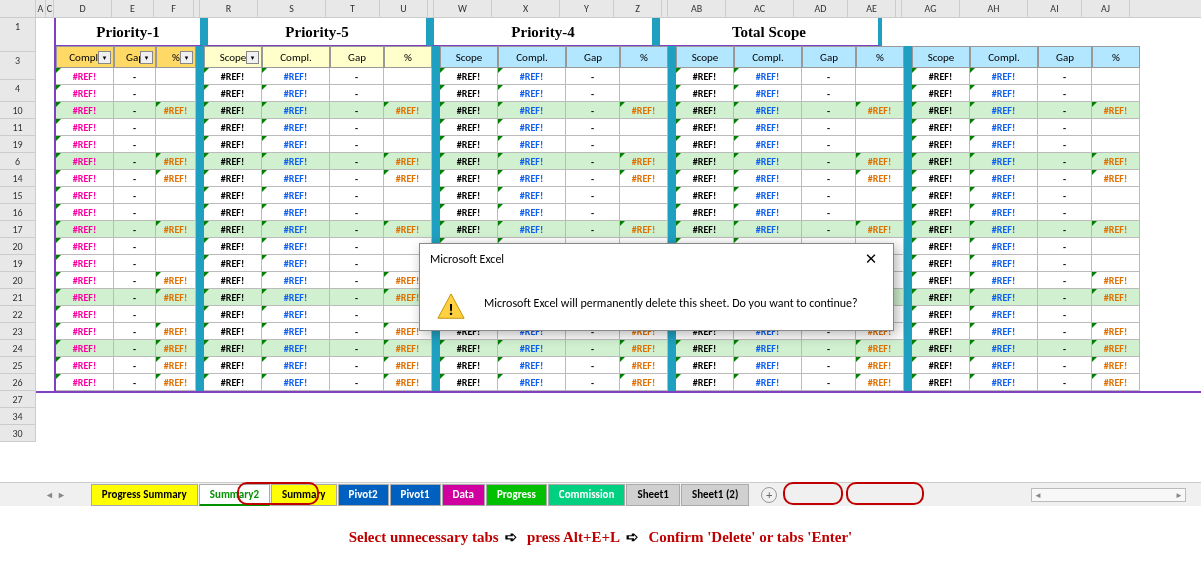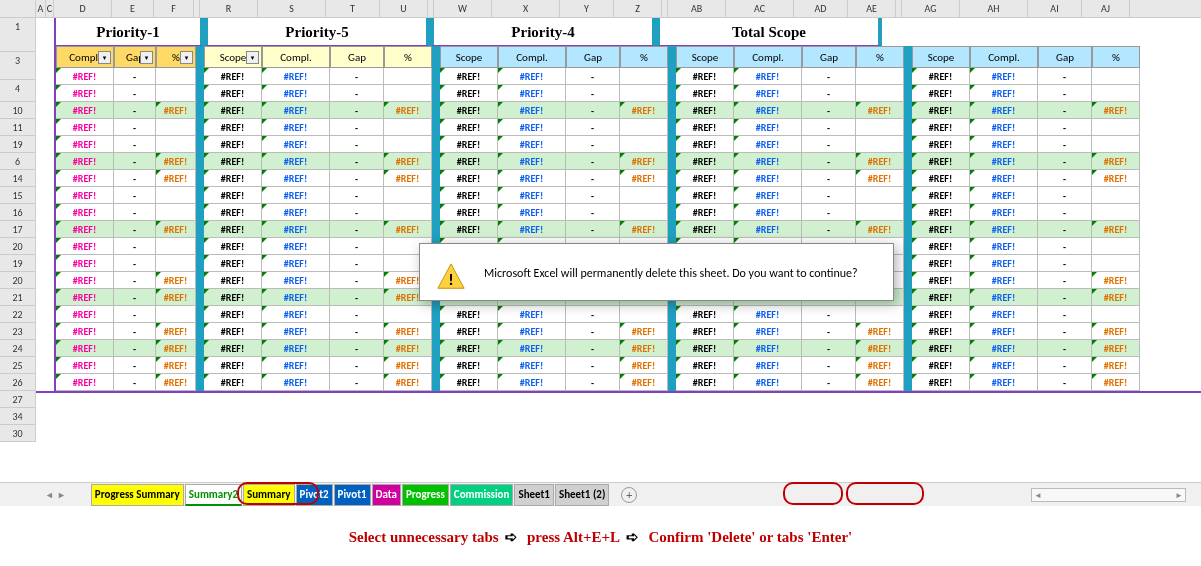--- a/index.html
+++ b/index.html
@@ -38,21 +38,21 @@
 .cell.orange { color: #e07000; }
 .cell.green-bg { background: #d0f0d0; }
 .cell .tri { position: absolute; left: 0; top: 0; width: 0; height: 0; border-left: 5px solid #008000; border-bottom: 5px solid transparent; }
 
 .blank { height: 8px; border-top: 2px solid #8040c0; }
 
 .tabbar { position: absolute; top: 482px; left: 0; right: 0; height: 24px; display: flex; align-items: center; background: #f0f0f0; border-top: 1px solid #ccc; padding-left: 45px; }
 .tabnav { display: flex; gap: 3px; margin-right: 25px; }
 .tabnav span { font-size: 9px; color: #888; cursor: pointer; }
 .tabs { display: flex; gap: 1px; }
-.tab { padding: 3px 3px; font-size: 11px; font-weight: bold; border: 1px solid #aaa; background: #fff; cursor: pointer; }
+.tab { padding: 3px 10px; font-size: 11px; font-weight: bold; border: 1px solid #aaa; background: #fff; cursor: pointer; }
 .tab.yellow { background: #ffff00; color: #000; }
 .tab.green { background: #00c000; color: #fff; }
 .tab.blue { background: #0060c0; color: #fff; }
 .tab.magenta { background: #d000a0; color: #fff; }
 .tab.teal { background: #00d080; color: #fff; }
 .tab.grey { background: #d0d0d0; color: #000; }
 .tab.sel-green { background: #fff; color: #009000; border-bottom: 2px solid #009000; }
 .ring { position: absolute; border: 2px solid #c00000; border-radius: 10px; pointer-events: none; }
 .newtab { margin-left: 12px; width: 16px; height: 16px; border: 1px solid #999; border-radius: 50%; text-align: center; font-size: 12px; line-height: 14px; color: #666; cursor: pointer; }
 .hscroll { position: absolute; right: 15px; width: 155px; height: 14px; border: 1px solid #bbb; background: #f8f8f8; }
@@ -710,20 +710,24 @@
   <div class="ring" style="left:846px; top:-1px; width:78px; height:23px;"></div>
 </div>
 
 <div class="instruction">
   <span>Select unnecessary tabs</span><span class="arrow">➪</span>
   <span>press Alt+E+L</span><span class="arrow">➪</span>
   <span>Confirm 'Delete' or tabs 'Enter'</span>
 </div>
 
 <div class="dialog">
+  <div class="dlg-title">
+    <span>Microsoft Excel</span>
+    <span class="dlg-close">✕</span>
+  </div>
   <div class="dlg-body">
     <div class="dlg-icon">
       <svg viewBox="0 0 32 32">
           <polygon points="16,2 30,28 2,28" fill="#ffd040" stroke="#c09000" stroke-width="1"></polygon>
           <text x="16" y="24" text-anchor="middle" font-size="18" font-weight="bold" fill="#000">!</text>
         </svg>
     </div>
     <div class="dlg-msg">Microsoft Excel will permanently delete this sheet. Do you want to continue?</div>
   </div>
 </div>

